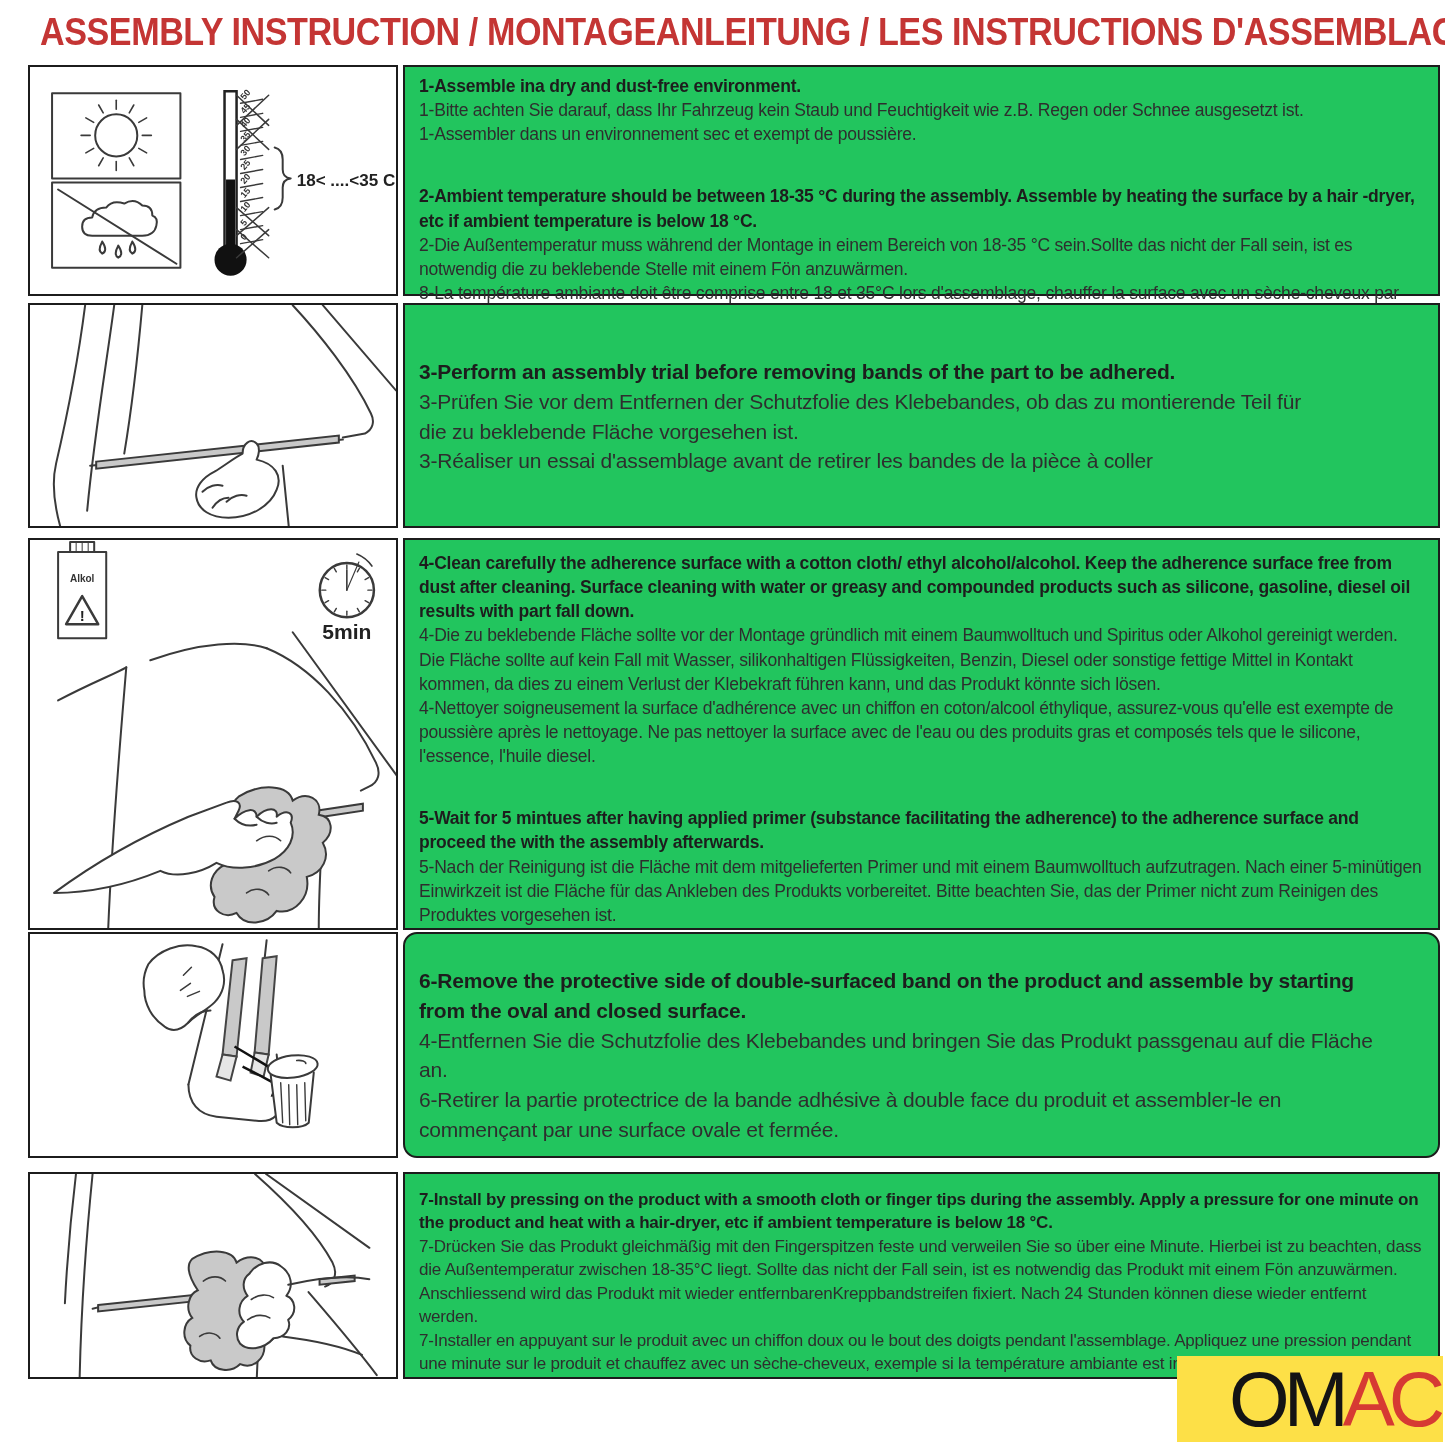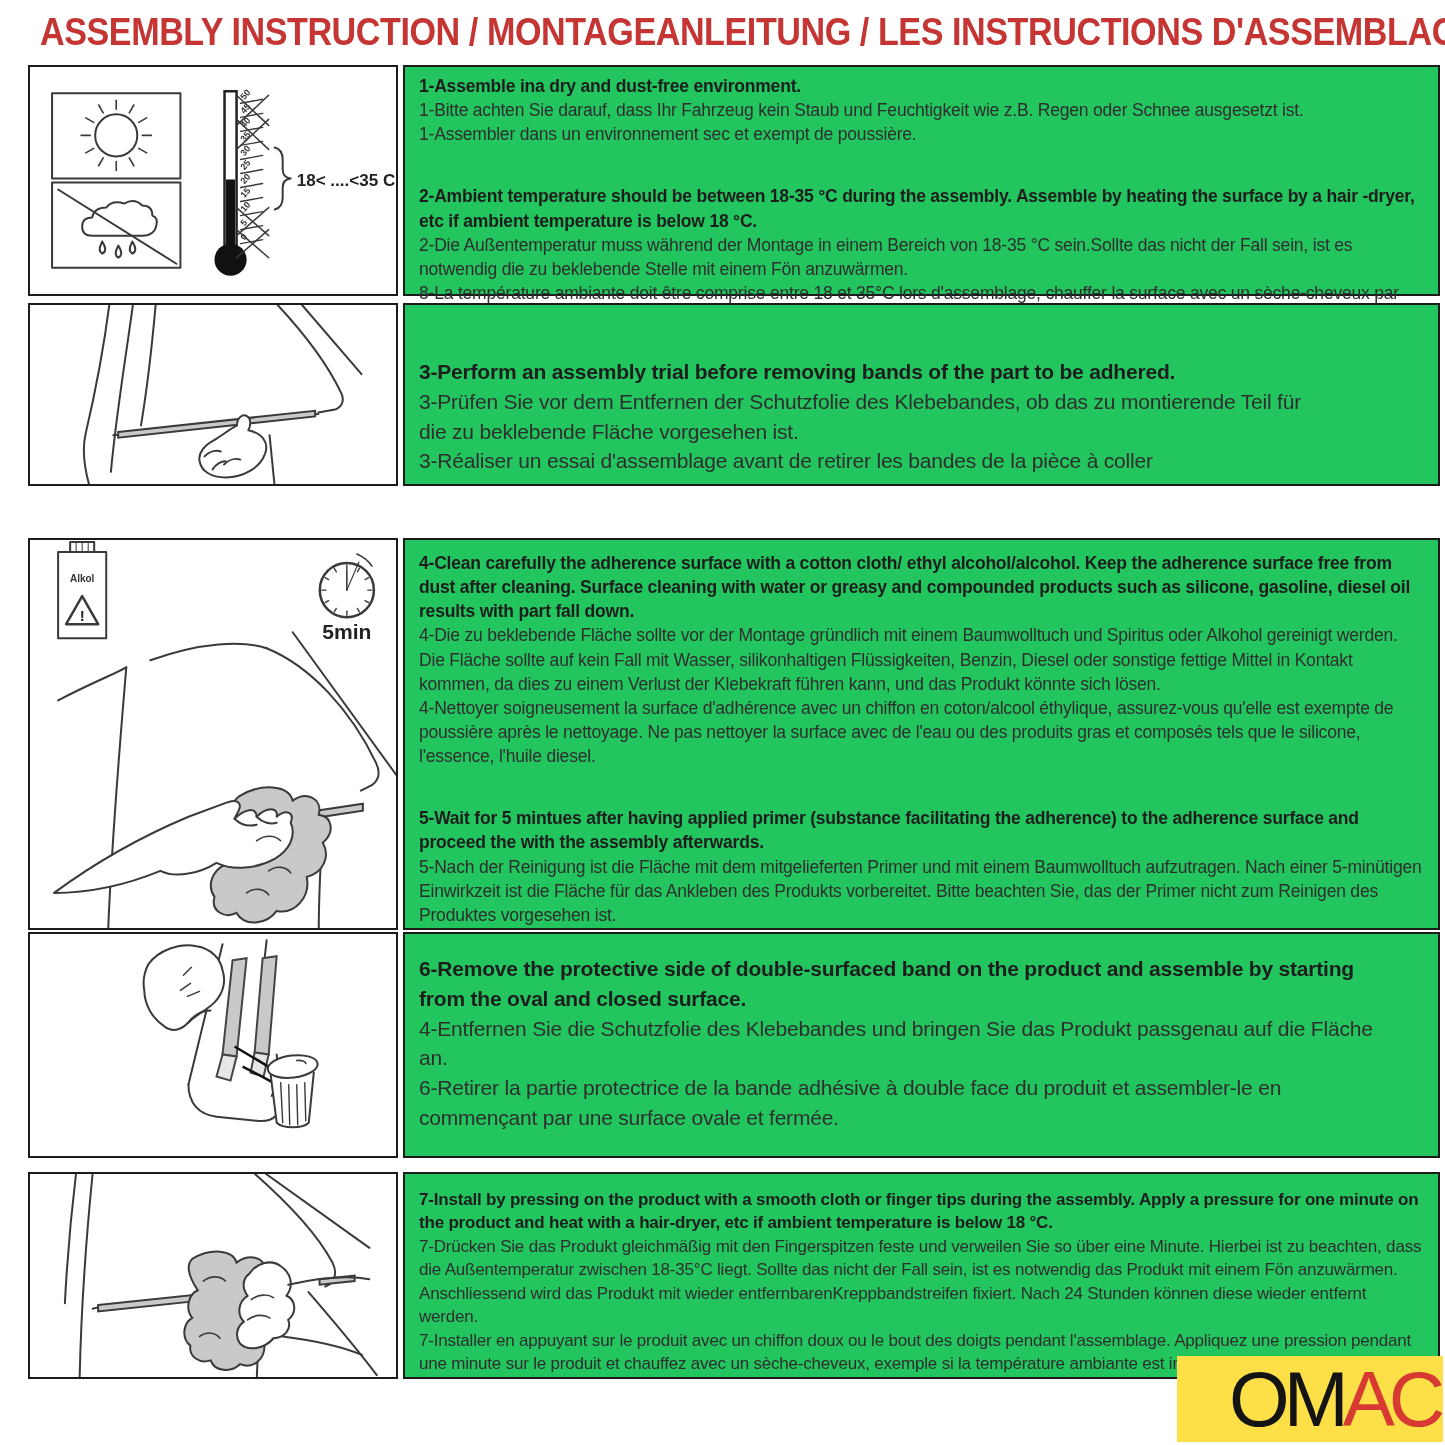--- a/index.html
+++ b/index.html
@@ -16,21 +16,21 @@
            border:2.5px solid #1c1c1c;background:#22c55e;box-sizing:border-box;
            padding:7px 14px 6px 14px;}
   .para{letter-spacing:-0.2px;}
   .para + .para{margin-top:38px;}
   .size-s .para{font-size:17.5px;line-height:1.38;}
   .size-l .para{font-size:21px;line-height:1.42;}
   .en{font-weight:bold;color:#1d1d1d;}
   .lang{font-weight:normal;color:#2e2e2e;}
   .pad-mid{padding-top:52px;}
   .pad-mid .para{max-width:885px;}
-  .pad-mid2{padding-top:20px;}
+  .pad-mid2{padding-top:32px;border-radius:14px;}
   .pad-mid2 .para{max-width:965px;}
   line,path,rect,circle,polygon,ellipse{vector-effect:non-scaling-stroke;}
   .lnk{stroke:#3a3a3a;stroke-width:2;fill:none;stroke-linecap:round;stroke-linejoin:round;}
   .fillw{fill:#fff;}
   .fillg{fill:#c9c9c9;}
   .tnum{font-size:9px;fill:#333;font-weight:bold;}
   .logo{position:absolute;right:2px;top:1356px;width:262px;height:86px;background:#fde047;
         display:flex;align-items:center;justify-content:flex-end;z-index:6;
         font-weight:normal;font-size:78px;letter-spacing:-6px;line-height:1;padding-right:4px;}
   .logo .lb{color:#141414;}
@@ -127,21 +127,21 @@
         <div class="lang">1-Assembler dans un environnement sec et exempt de poussière.</div>
       </div>
       <div class="para">
         <div class="en">2-Ambient temperature should be between 18-35 °C  during the assembly. Assemble by heating the surface by a hair -dryer, etc if ambient temperature is below 18 °C.</div>
         <div class="lang">2-Die Außentemperatur muss während der Montage in einem Bereich von 18-35 °C  sein.Sollte das nicht der Fall sein, ist es notwendig die zu beklebende Stelle mit einem Fön anzuwärmen.</div>
         <div class="lang">8-La température ambiante doit être comprise entre 18 et 35°C lors d'assemblage, chauffer la surface avec un sèche-cheveux par exemple si celle-ci est inférieure à 18°C.</div>
       </div>
     </div>
   </div>
 
-  <div class="row" style="top:303px;height:183px;">
+  <div class="row" style="top:303px;height:225px;">
     <div class="illus">
       <svg viewBox="0 0 365 220">
         <g class="lnk">
           <path d="M55,0 C48,55 36,115 26,158 C22,175 24,198 30,220"></path>
           <path d="M84,0 C76,60 64,130 57,205"></path>
           <path d="M112,0 C108,45 102,100 94,148"></path>
           <path d="M262,0 C288,28 322,70 340,108 C344,116 342,124 334,128 L312,132"></path>
           <path d="M292,0 L365,85"></path>
           <path d="M60,160 L312,134"></path>
           <path d="M252,160 L258,220"></path>

